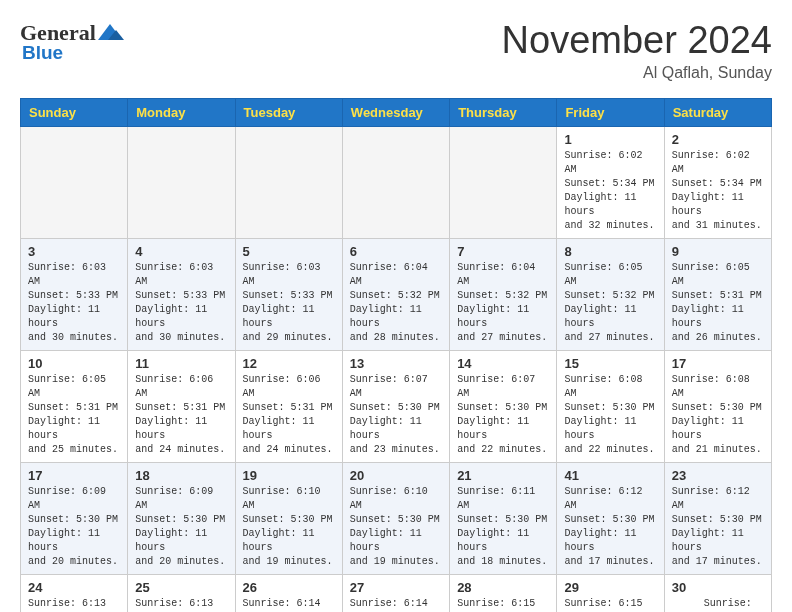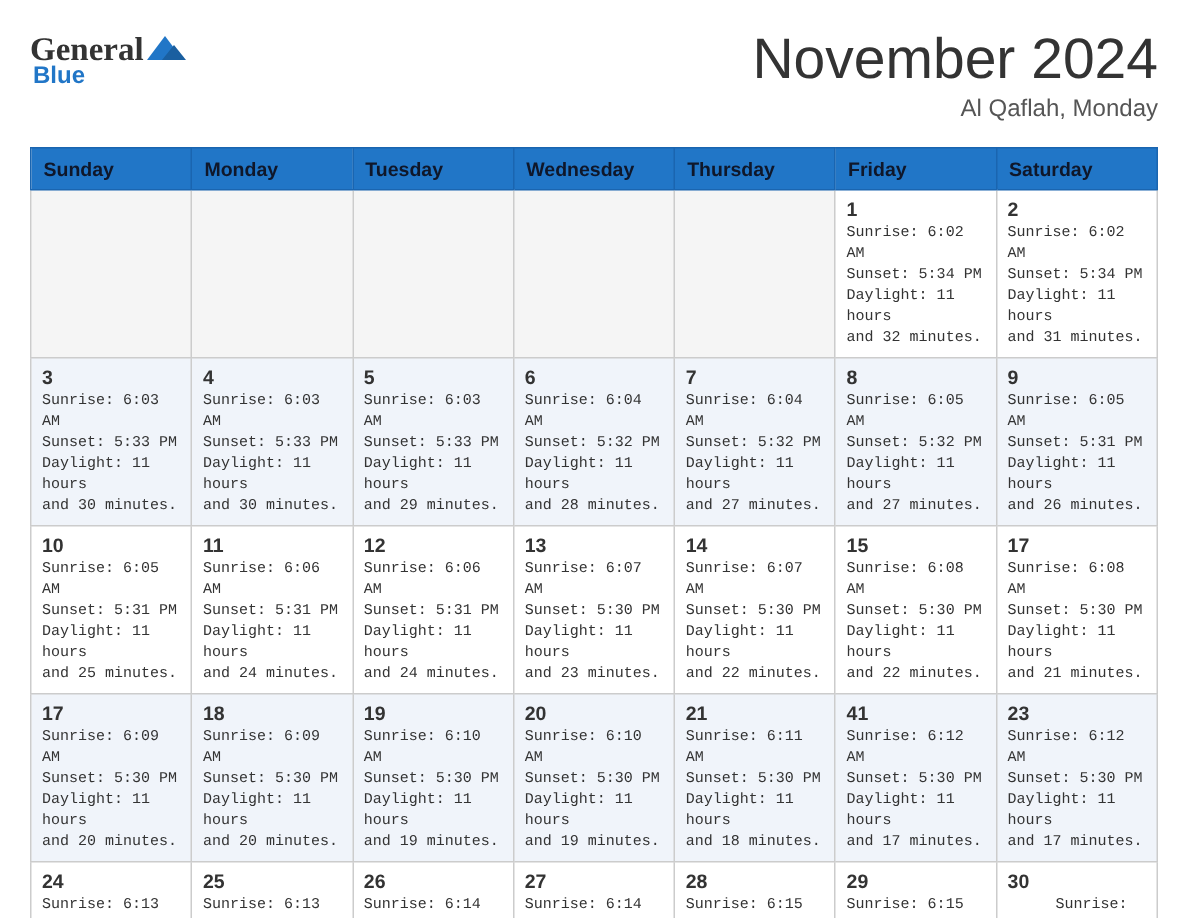--- a/index.html
+++ b/index.html
@@ -55,21 +55,21 @@
       color: #555;
       margin-top: 2px;
     }
     .calendar {
       width: 100%;
       border-collapse: collapse;
       border: 1px solid #ccc;
     }
     .calendar th {
       background: #2176c7;
-      color: #0f172a;
+      color: #fde047;
       text-align: left;
       padding: 6px 8px;
       font-size: 13px;
       font-weight: bold;
       border: 1px solid #1a65b0;
     }
     .calendar td {
       width: calc(100% / 7);
       vertical-align: top;
       padding: 5px 7px;
@@ -110,26 +110,26 @@
   <div class="header">
     <div class="logo">
       <div class="logo-text">
         <span class="logo-general">General</span>
         <svg width="28" height="22" viewBox="0 0 28 22">
           <polygon points="14,2 26,18 2,18" fill="#2176c7"></polygon>
           <polygon points="20,8 28,18 12,18" fill="#1a5fa0"></polygon>
         </svg>
       </div>
       <div style="margin-top:-4px;margin-left:2px;">
-        <span class="logo-blue" style="color:#2176c7;font-size:16px;font-weight:bold;">Blue</span>
+        <span class="logo-blue" style="color:#2176c7;font-size:19px;font-weight:bold;">Blue</span>
       </div>
     </div>
     <div class="title-block">
       <div class="month-title">November 2024</div>
-      <div class="location">Al Qaflah, Monday</div>
+      <div class="location">Al Qaflah, Sunday</div>
     </div>
   </div>
 
   <table class="calendar">
     <thead>
       <tr>
           <th>Sunday</th>
           <th>Monday</th>
           <th>Tuesday</th>
           <th>Wednesday</th>

